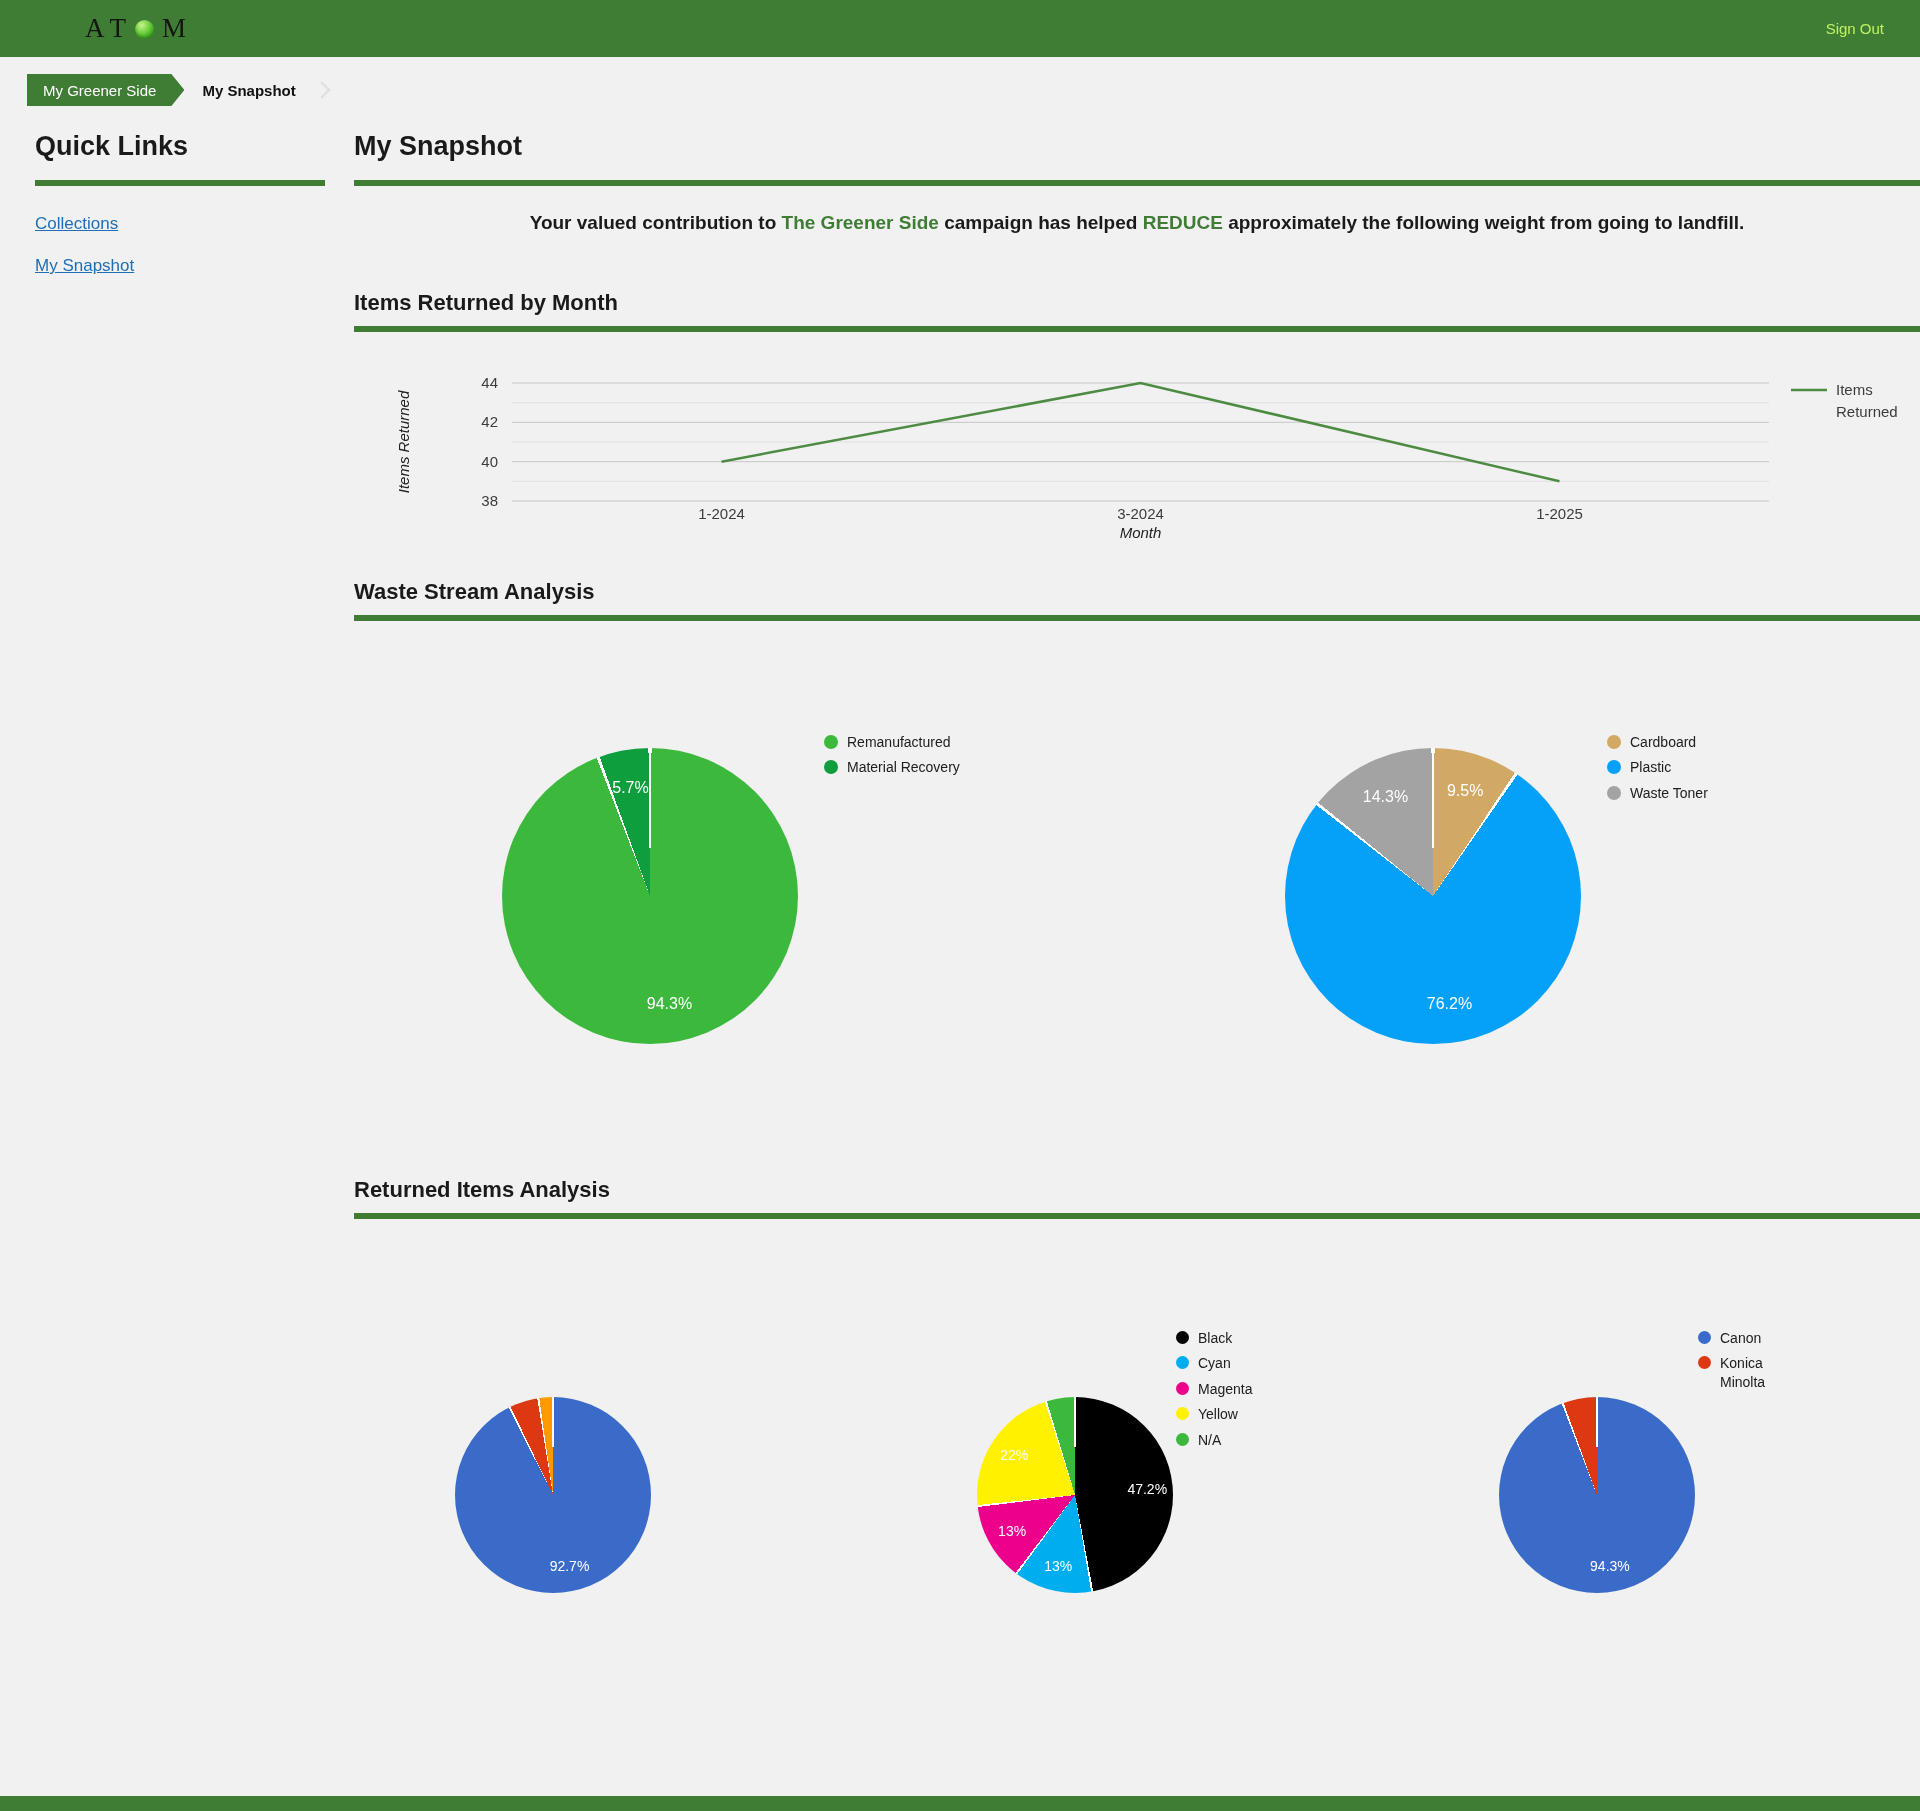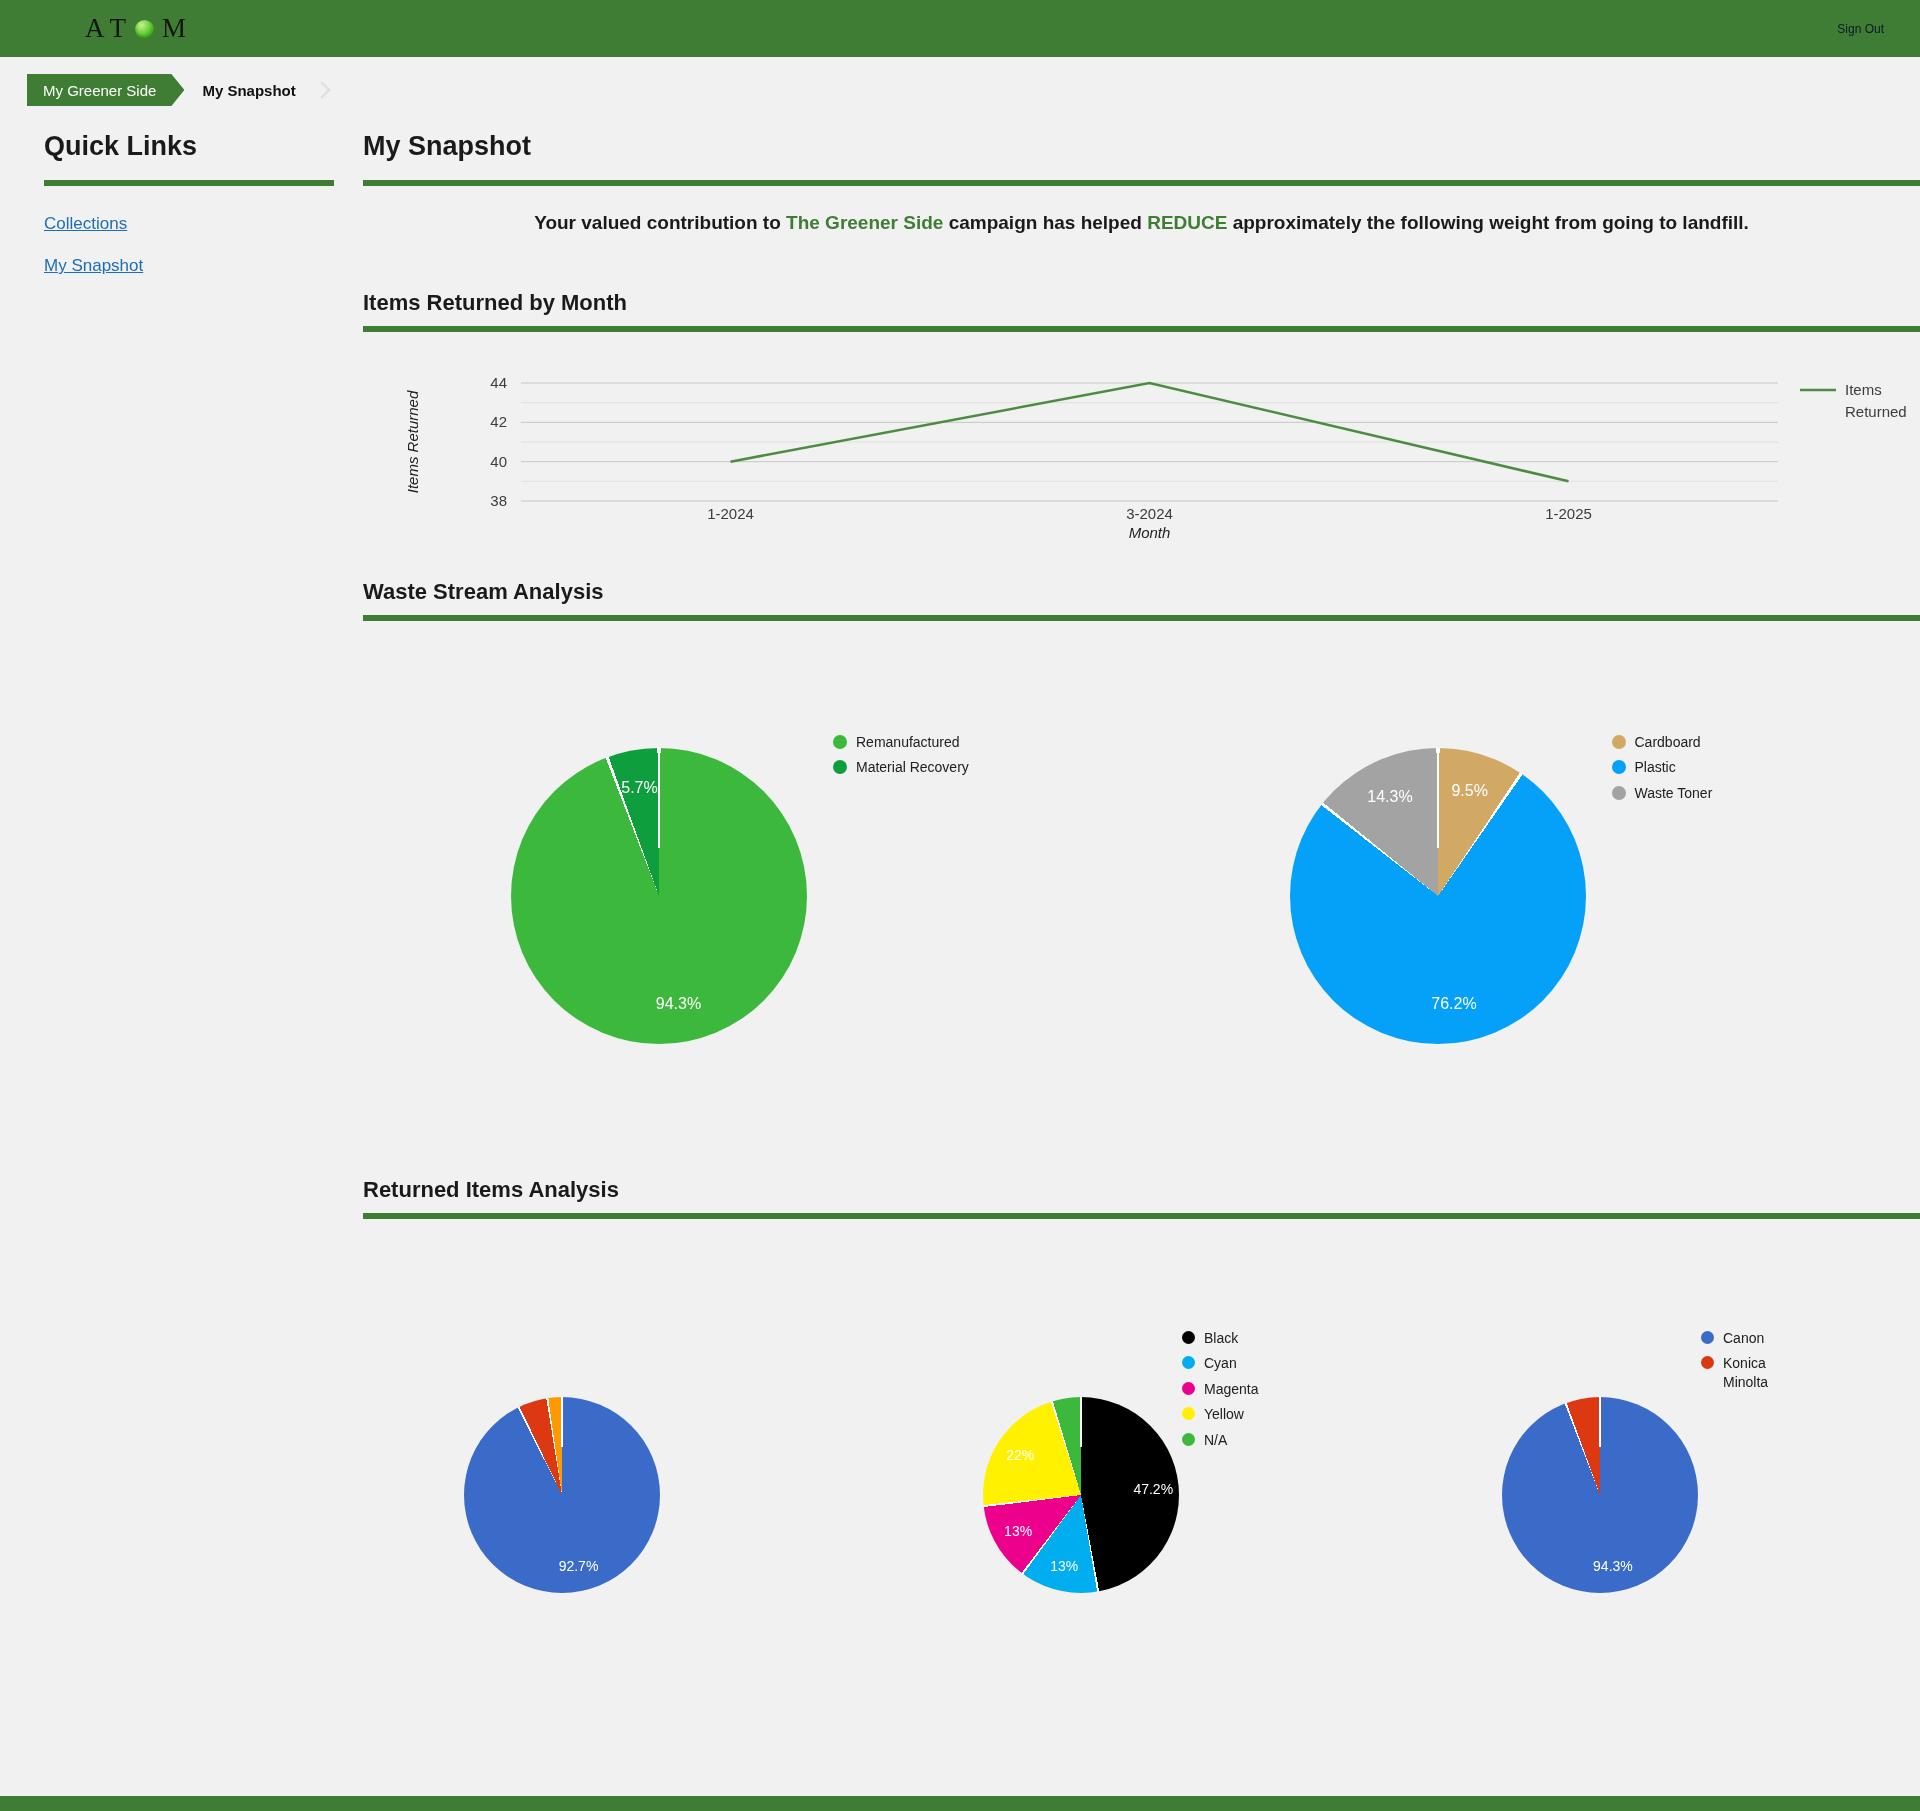--- a/index.html
+++ b/index.html
@@ -8,30 +8,30 @@
     width:1920px; height:1811px; position:relative;
     background:#f1f1f1; color:#1a1a1a;
     font-family:"Liberation Sans", sans-serif;
     overflow:hidden;
   }
   
   .header { height:57px; background:#3f7d35; display:flex; align-items:center; justify-content:space-between; padding:0 36px 0 85px; }
   .logo { display:flex; align-items:center; font-family:"Liberation Serif", serif; font-size:27px; letter-spacing:8px; color:#15150f; font-weight:500; }
   .logo-dot { width:19px; height:19px; border-radius:50%; display:inline-block; margin:2px 8px 0 1px;
     background:radial-gradient(circle at 35% 28%, #c8f58a, #55c32c 55%, #2a8e1c); box-shadow:inset 0 -2px 3px rgba(0,0,0,.25); }
-  .signout { color:#0f172a; font-size:12px; cursor:pointer; }
+  .signout { color:#bef264; font-size:15px; cursor:pointer; }
   
   .breadcrumb { margin:17px 0 0 27px; display:flex; align-items:center; height:32px; }
   .crumb-first { background:#3f7d35; color:#fff; font-size:15px; height:32px; display:flex; align-items:center;
     padding:0 28px 0 16px; clip-path:polygon(0 0, calc(100% - 13px) 0, 100% 50%, calc(100% - 13px) 100%, 0 100%); }
   .crumb-current { font-weight:bold; font-size:15px; color:#111; margin-left:18px; }
   .crumb-chevron { width:12px; height:12px; border-top:2px solid #dedede; border-right:2px solid #dedede; transform:rotate(45deg); margin-left:20px; }
   
   .content { display:flex; margin-top:25px; }
-  .sidebar { width:290px; margin-left:44px; flex-shrink:0; }
+  .sidebar { width:290px; margin-left:35px; flex-shrink:0; }
   .side-title { font-size:27px; font-weight:bold; margin:0 0 18px 0; }
   .rule { height:6px; background:#3f7d35; }
   .sidebar .rule { margin-bottom:28px; }
   .side-link { display:block; color:#1d6eb7; font-size:17px; text-decoration:underline; margin-bottom:22px; cursor:pointer; }
   .main { flex:1; margin-left:29px; min-width:0; }
   .page-title { font-size:27px; font-weight:bold; margin:0 0 18px 0; }
   .message { text-align:center; font-weight:bold; font-size:19px; margin-top:26px; }
   .message .hl { color:#3f7d35; }
   .weight { text-align:center; font-weight:bold; font-size:39px; margin-top:27px; letter-spacing:0.5px; }
   h2.section { font-size:22px; font-weight:bold; margin:56px 0 0 0; }

